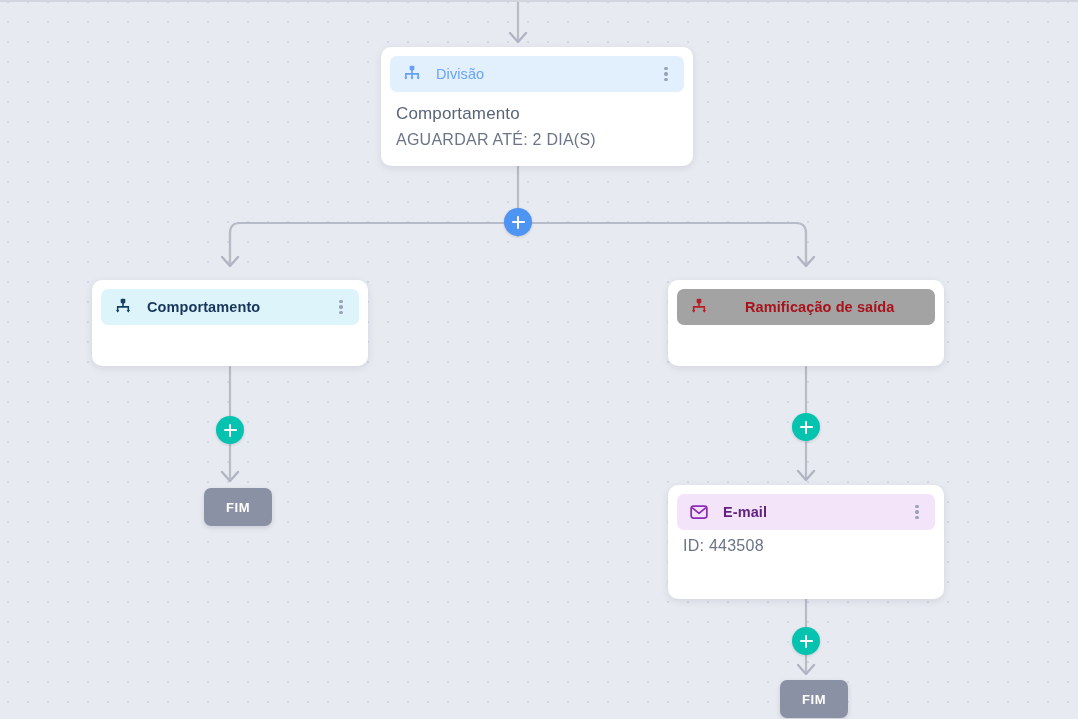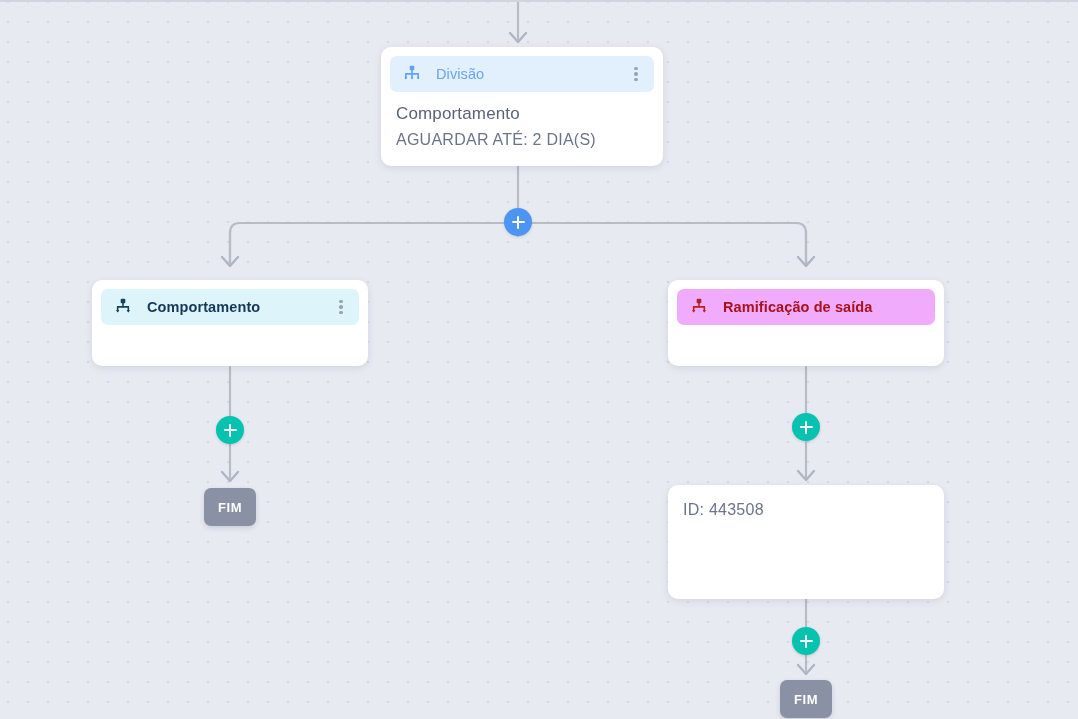--- a/index.html
+++ b/index.html
@@ -103,21 +103,21 @@
     letter-spacing: 0.25px;
   }
 
   
   .hdr-blue      { background: #e2effd; }
   .hdr-blue .hdr-title { color: #6aa4f7; }
   
   .hdr-cyan      { background: #ddf4fa; }
   .hdr-cyan .hdr-title { color: #17365a; font-weight: bold; }
   
-  .hdr-red       { background: #f0abfc; }
+  .hdr-red       { background: #a3a3a3; gap: 22px; }
   .hdr-red .hdr-title { color: #a8121b; font-weight: bold; }
   
   .hdr-purple    { background: #f4e4fa; }
   .hdr-purple .hdr-title { color: #61247e; font-weight: bold; }
 
   
   .plus-btn {
     position: absolute;
     width: 28px;
     height: 28px;
@@ -136,21 +136,21 @@
     position: absolute;
     background: #ffffff;
     border-radius: 1px;
   }
   .plus-btn::before { width: 13px; height: 2.2px; }
   .plus-btn::after  { width: 2.2px; height: 13px; }
 
   
   .fim-node {
     position: absolute;
-    width: 52px;
+    width: 68px;
     height: 38px;
     border-radius: 7px;
     background: #8b91a4;
     color: #ffffff;
     font-size: 13px;
     font-weight: bold;
     letter-spacing: 0.6px;
     display: flex;
     align-items: center;
     justify-content: center;
@@ -199,21 +199,21 @@
     <g fill="none" stroke="#b0b5c3" stroke-width="2.4" stroke-linecap="round" stroke-linejoin="round">
       <path d="M510,31 L518,40 L526,31"></path>
       <path d="M222,255 L230,264 L238,255"></path>
       <path d="M798,255 L806,264 L814,255"></path>
       <path d="M222,470 L230,479 L238,470"></path>
       <path d="M798,469 L806,478 L814,469"></path>
       <path d="M798,663 L806,672 L814,663"></path>
     </g>
   </svg>
 
-  <div class="card" style="left:381px; top:45px; width:282px; height:119px;">
+  <div class="card" style="left:381px; top:45px; width:312px; height:119px;">
     <div class="card-header hdr-blue">
       <span class="hdr-icon">
         <svg width="20" height="20" viewBox="0 0 24 24" aria-hidden="true">
           <rect x="9.2" y="2.2" width="5.6" height="5.2" rx="1.2" fill="#63a0f6"></rect>
           <path d="M12 7.4 L12 11.6" stroke="#63a0f6" stroke-width="1.9" stroke-linecap="round"></path>
           <path d="M4.6 11.8 L19.4 11.8" stroke="#63a0f6" stroke-width="1.9" stroke-linecap="round"></path>
           <path d="M4.6 11.8 L4.6 17.2 M12 11.8 L12 17.2 M19.4 11.8 L19.4 17.2" stroke="#63a0f6" stroke-width="1.9" stroke-linecap="round"></path>
           <path d="M2.8 15.8 L4.6 18.4 L6.4 15.8 Z M10.2 15.8 L12 18.4 L13.8 15.8 Z M17.6 15.8 L19.4 18.4 L21.2 15.8 Z" fill="#63a0f6"></path>
         </svg>
       </span>
@@ -267,20 +267,34 @@
           <path d="M3.6 15.6 L5.6 18.6 L7.6 15.6 Z M16.4 15.6 L18.4 18.6 L20.4 15.6 Z" fill="#b32027"></path>
         </svg>
       </span>
       <span class="hdr-title">Ramificação de saída</span>
     </div>
   </div>
 
   <div class="plus-btn green" style="left:792px; top:411px;"></div>
 
   <div class="card" style="left:668px; top:483px; width:276px; height:114px;">
+    <div class="card-header hdr-purple">
+      <span class="hdr-icon">
+        <svg width="20" height="20" viewBox="0 0 24 24" aria-hidden="true">
+          <rect x="2.6" y="4.8" width="18.8" height="14.4" rx="2.6" fill="none" stroke="#8b2bb8" stroke-width="2.1"></rect>
+          <path d="M4.4 7.4 L12 13.6 L19.6 7.4" fill="none" stroke="#8b2bb8" stroke-width="2.1" stroke-linecap="round" stroke-linejoin="round"></path>
+        </svg>
+      </span>
+      <span class="hdr-title">E-mail</span>
+      <span class="kebab">
+        <i></i>
+          <i></i>
+          <i></i>
+      </span>
+    </div>
     <div class="card-body-sub">ID: 443508</div>
   </div>
 
   <div class="plus-btn green" style="left:792px; top:625px;"></div>
 
   <div class="fim-node" style="left:780px; top:678px;">
     <span>FIM</span>
   </div>
 
 </div>

